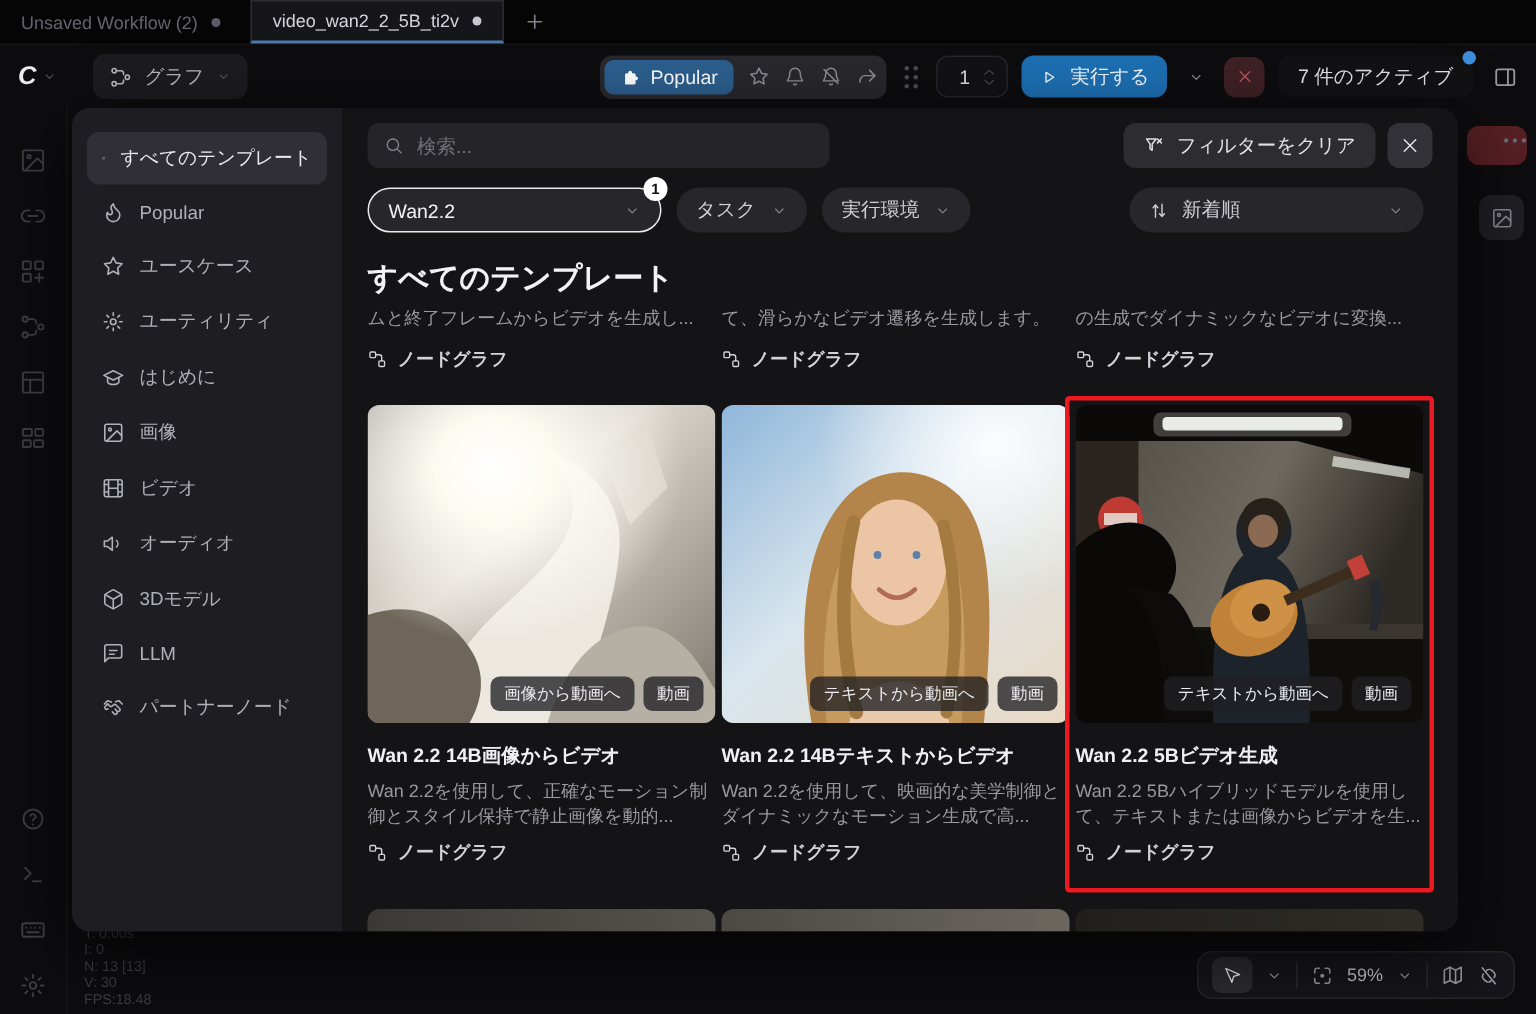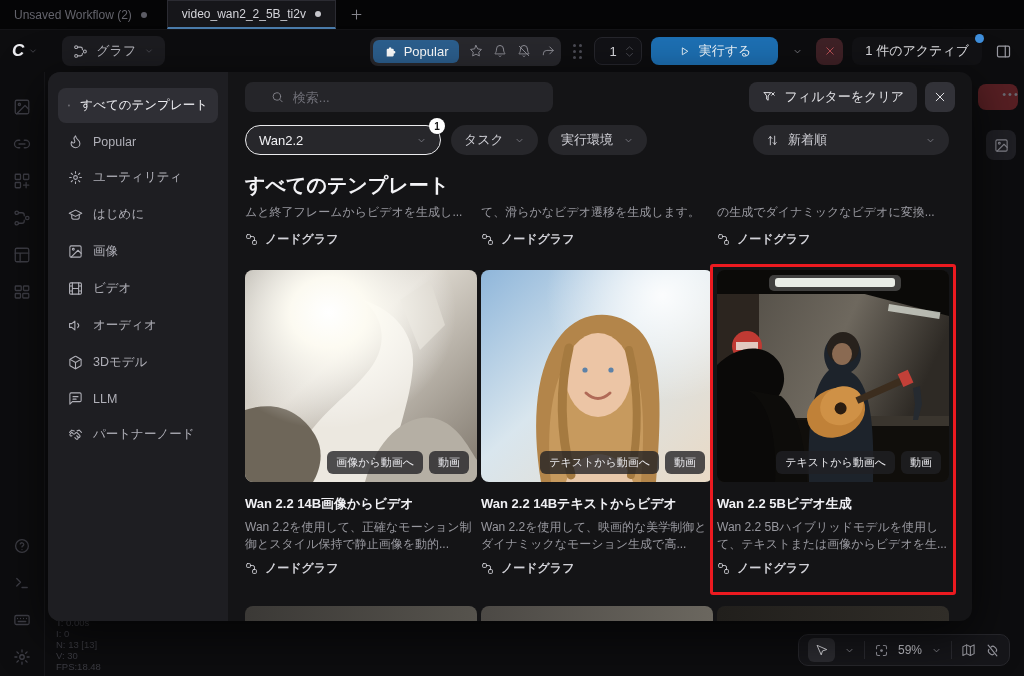--- a/index.html
+++ b/index.html
@@ -26,21 +26,21 @@
   .chev { color:#55555e; }
   .graph-pill { display:flex; align-items:center; gap:8px; background:#1c1c20; border-radius:8px; padding:6px 11px; color:#b6b6bd; font-size:13px; margin-left:24px; }
   .tb-right { margin-left:auto; display:flex; align-items:center; gap:9px; }
   .tb-group { display:flex; align-items:center; background:#28282d; border-radius:8px; padding:3px 6px 3px 3px; gap:10px; }
   .manager-btn { display:flex; align-items:center; gap:7px; background:#2c5f8e; color:#fff; border-radius:6px; padding:4px 11px; font-size:13px; }
   .tb-ic { color:#8e8e96; display:flex; }
   .drag-dots { display:grid; grid-template-columns:repeat(2,3px); grid-gap:3px; margin:0 3px; }
   .drag-dots i { width:3px; height:3px; border-radius:50%; background:#4c4c55; }
   .stepper { display:flex; align-items:center; background:#121216; border:1px solid #26262c; border-radius:8px; height:28px; padding:0 7px 0 14px; gap:8px; font-size:13px; color:#dcdce1; }
   .stepper .updown { display:flex; flex-direction:column; gap:1px; color:#64646c; }
-  .run-btn { display:flex; align-items:center; gap:8px; background:#1d70b4; color:#eef6fc; border-radius:8px; height:28px; padding:0 27px; font-size:13px; }
+  .run-btn { display:flex; align-items:center; gap:8px; background:#1d70b4; color:#eef6fc; border-radius:8px; height:28px; padding:0 12px; font-size:13px; }
   .run-chev { display:flex; align-items:center; justify-content:center; width:20px; height:28px; color:#8e8e96; }
   .x-btn { width:27px; height:27px; background:#3f2126; border-radius:8px; display:flex; align-items:center; justify-content:center; color:#cf585e; }
   .active-pill { position:relative; background:#121215; border-radius:8px; height:28px; display:flex; align-items:center; padding:0 13px; font-size:13px; color:#e2e2e6; }
   .active-pill .bluedot { position:absolute; top:-3px; right:-2px; width:9px; height:9px; border-radius:50%; background:#3f8fdc; }
   .panel-btn { color:#9a9aa2; margin-left:4px; display:flex; }
 
   
   .rail { position:absolute; left:0; top:72px; bottom:0; width:45px; border-right:1px solid #17171a; display:flex; flex-direction:column; align-items:center; padding:26px 0 10px; gap:19px; color:#3e3e46; }
   .rail .spacer { flex:1; }
   .rail .ric { display:flex; }
@@ -56,21 +56,21 @@
   
   .modal { position:absolute; left:48px; top:72px; width:924px; height:549px; background:#141416; border-radius:12px; box-shadow:0 14px 50px rgba(0,0,0,.7); display:flex; overflow:hidden; z-index:5; }
   .msidebar { width:180px; flex-shrink:0; background:#1e1e22; padding:16px 10px; }
   .mtitle { display:flex; align-items:center; gap:9px; color:#ededf1; font-weight:bold; font-size:15px; padding:4px 8px 17px; }
   .side-item { display:flex; align-items:center; gap:10px; padding:9px 10px; margin-bottom:2px; border-radius:8px; color:#b0b0b8; font-size:12.5px; white-space:nowrap; }
   .side-item.active { background:#2f2f35; color:#ededf1; }
   .side-section { color:#62626b; font-size:11px; padding:17px 10px 9px; }
 
   .mmain { flex:1; padding:10px 23px 0 17px; position:relative; overflow:hidden; }
   .mhead { display:flex; align-items:center; gap:8px; margin-right:-6px; }
-  .search { width:308px; height:30px; display:flex; align-items:center; gap:9px; background:#252529; border-radius:8px; padding:0 26px; color:#84848c; }
+  .search { width:308px; height:30px; display:flex; align-items:center; gap:9px; background:#252529; border-radius:8px; padding:0 11px; color:#84848c; }
   .search input { background:none; border:none; outline:none; color:#d4d4da; font-size:13px; width:100%; font-family:inherit; }
   .search input::placeholder { color:#707078; }
   .hspace { flex:1; }
   .clear-btn { display:flex; align-items:center; gap:9px; background:#2c2c31; height:30px; padding:0 13px; border-radius:8px; color:#e4e4e8; font-size:13px; white-space:nowrap; }
   .close-btn { width:30px; height:30px; flex-shrink:0; background:#323238; border-radius:8px; display:flex; align-items:center; justify-content:center; color:#e4e4e8; }
 
   .filters { display:flex; align-items:center; gap:10px; margin-top:13px; }
   .fpill { position:relative; display:flex; align-items:center; gap:10px; background:#27272b; border-radius:16px; height:30px; padding:0 13px; color:#cfcfd5; font-size:13px; }
   .fpill .fchev { color:#84848c; }
   .fpill.selected { width:196px; justify-content:space-between; border:1.5px solid #ebebed; color:#f2f2f5; }
@@ -211,21 +211,21 @@
         <svg class="ic" width="11" height="11" viewBox="0 0 24 24">
             <path d="M6.5 9.5L12 15l5.5-5.5"></path>
           </svg>
       </div>
       <div class="x-btn">
         <svg class="ic" width="12" height="12" viewBox="0 0 24 24">
             <path d="M5.5 5.5l13 13M18.5 5.5l-13 13"></path>
           </svg>
       </div>
       <div class="active-pill">
-        <span>1 件のアクティブ</span>
+        <span>7 件のアクティブ</span>
         <span class="bluedot"></span>
       </div>
       <div class="panel-btn">
         <svg class="ic" width="17" height="17" viewBox="0 0 24 24">
             <rect x="3.5" y="4.5" width="17" height="15" rx="2"></rect>
             <path d="M14.5 4.5v15"></path>
           </svg>
       </div>
     </div>
   </div>
@@ -325,20 +325,26 @@
         <svg class="ic" width="15" height="15" viewBox="0 0 24 24">
             <path d="M8 6h13M8 12h13M8 18h13M3 6h.01M3 12h.01M3 18h.01"></path>
           </svg>
         <span>すべてのテンプレート</span>
       </div>
       <div class="side-item">
         <svg class="ic" width="15" height="15" viewBox="0 0 24 24">
             <path d="M8.5 14.5A2.5 2.5 0 0 0 11 12c0-1.4-.5-2-1-3-1.1-2.1-.2-4.1 2-6 .5 2.5 2 4.9 4 6.5 2 1.6 3 3.5 3 5.5a7 7 0 1 1-14 0c0-1.2.4-2.3 1-3a2.5 2.5 0 0 0 2.5 2.5z"></path>
           </svg>
         <span>Popular</span>
+      </div>
+      <div class="side-item">
+        <svg class="ic" width="15" height="15" viewBox="0 0 24 24">
+            <path d="M12 2.5l2.9 5.9 6.5.95-4.7 4.6 1.1 6.5L12 17.4l-5.8 3.05 1.1-6.5-4.7-4.6 6.5-.95z"></path>
+          </svg>
+        <span>ユースケース</span>
       </div>
       <div class="side-item">
         <svg class="ic" width="15" height="15" viewBox="0 0 24 24">
             <circle cx="12" cy="12" r="3"></circle>
             <path d="M12 2.5v2.7M12 18.8v2.7M2.5 12h2.7M18.8 12h2.7M5.2 5.2l1.9 1.9M16.9 16.9l1.9 1.9M18.8 5.2l-1.9 1.9M7.1 16.9l-1.9 1.9"></path>
           </svg>
         <span>ユーティリティ</span>
       </div>
       <div class="side-item">
         <svg class="ic" width="15" height="15" viewBox="0 0 24 24">

